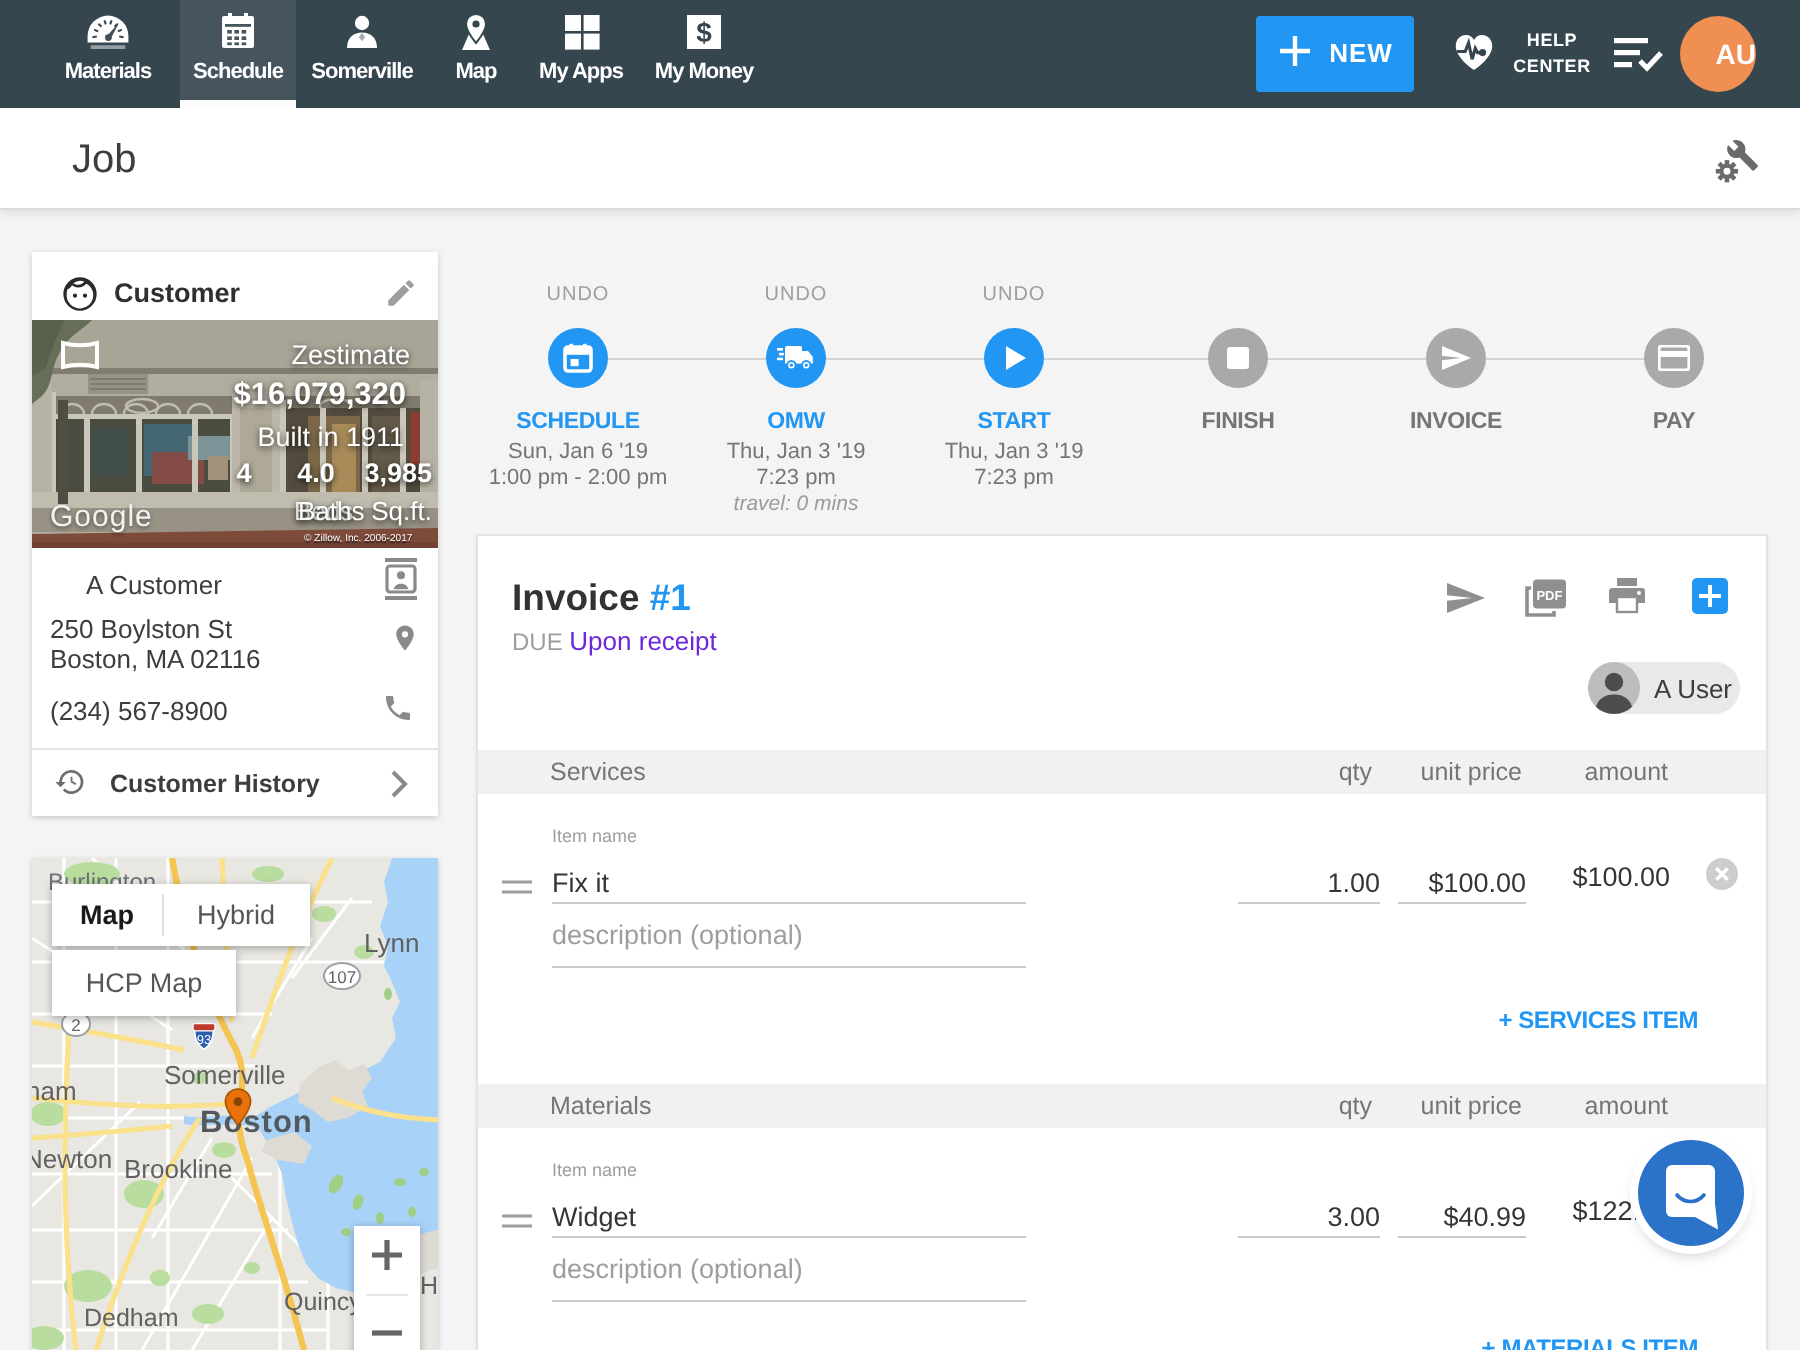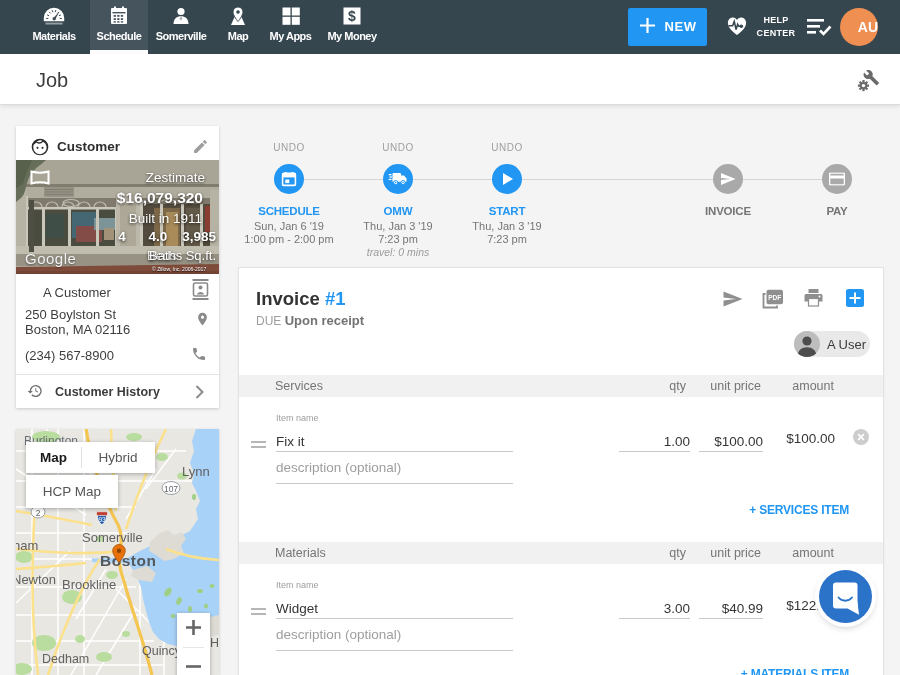--- a/index.html
+++ b/index.html
@@ -44,21 +44,21 @@
 .step.done .sname { color:#2196f3; }
 .step.todo .sname { color:#757575; }
 .step .sdate { margin-top:3px; font-size:11px; color:#757575; line-height:12.5px; }
 .step .strav { font-size:10.5px; color:#9b9b9b; font-style:italic; margin-top:1px; }
 
 
 #invcard { position:absolute; left:238px; top:267px; width:646px; height:420px; background:#fff; border:1px solid #e3e3e3; box-shadow:0 1px 2px rgba(0,0,0,.06); }
 #invtitle { position:absolute; left:17px; top:20px; font-size:18.5px; font-weight:bold; color:#333; }
 #invtitle .num { color:#2196f3; }
 #invdue { position:absolute; left:17px; top:45px; font-size:12px; color:#9e9e9e; }
-#invdue a { color:#737373; font-size:13px; text-decoration:none;font-weight:bold; }
+#invdue a { color:#6d28d9; font-size:13px; text-decoration:none; }
 .sechead { position:absolute; left:0; width:644px; height:22px; background:#f1f1f1; font-size:12.5px; color:#757575; }
 .sechead .sh1 { position:absolute; left:36px; top:4px; }
 .sechead .qty { position:absolute; right:197px; top:4px; }
 .sechead .up { position:absolute; right:122px; top:4px; }
 .sechead .am { position:absolute; right:49px; top:4px; }
 .itemname { position:absolute; font-size:9px; color:#9e9e9e; }
 .ival { position:absolute; font-size:13.5px; color:#353535; }
 .iline { position:absolute; height:1px; background:#c9c9c9; }
 .desc { position:absolute; font-size:13.5px; color:#9e9e9e; }
 .addlink { position:absolute; font-size:12px; letter-spacing:-0.2px; font-weight:bold; color:#2196f3; }
@@ -451,20 +451,29 @@
     <div class="step done" style="left:269px;">
       <div class="undo">UNDO</div>
       <div class="circ">
           <svg width="14" height="14" viewBox="0 0 14 14">
         <path d="M3 1 L13 7 L3 13 Z" fill="#fff"></path>
       </svg>
         </div>
       <div class="sname">START</div>
       <div class="sdate">Thu, Jan 3 '19<br>7:23 pm</div>
     </div>
+    <div class="step todo" style="left:381px;">
+      <div class="undo">&nbsp;</div>
+      <div class="circ">
+          <svg width="12" height="12" viewBox="0 0 12 12">
+        <rect x="0.5" y="0.5" width="11" height="11" rx="1.5" fill="#fff"></rect>
+      </svg>
+        </div>
+      <div class="sname">FINISH</div>
+    </div>
     <div class="step todo" style="left:490px;">
       <div class="undo">&nbsp;</div>
       <div class="circ">
           <svg width="16" height="13" viewBox="0 0 16 13">
         <path d="M1 0.5 L15.5 6.5 L1 12.5 L1 7.6 L10.5 6.5 L1 5.4 Z" fill="#fff"></path>
       </svg>
         </div>
       <div class="sname">INVOICE</div>
     </div>
     <div class="step todo" style="left:599px;">

